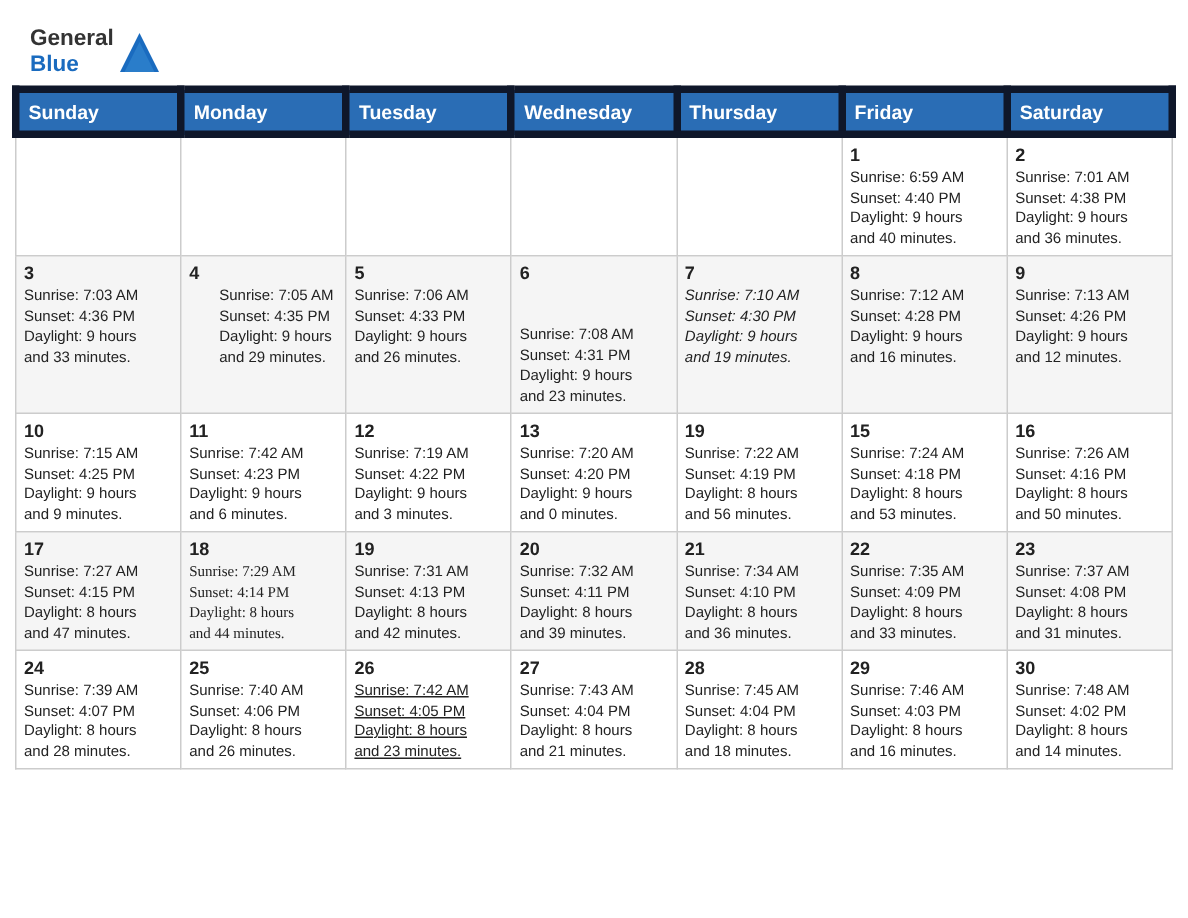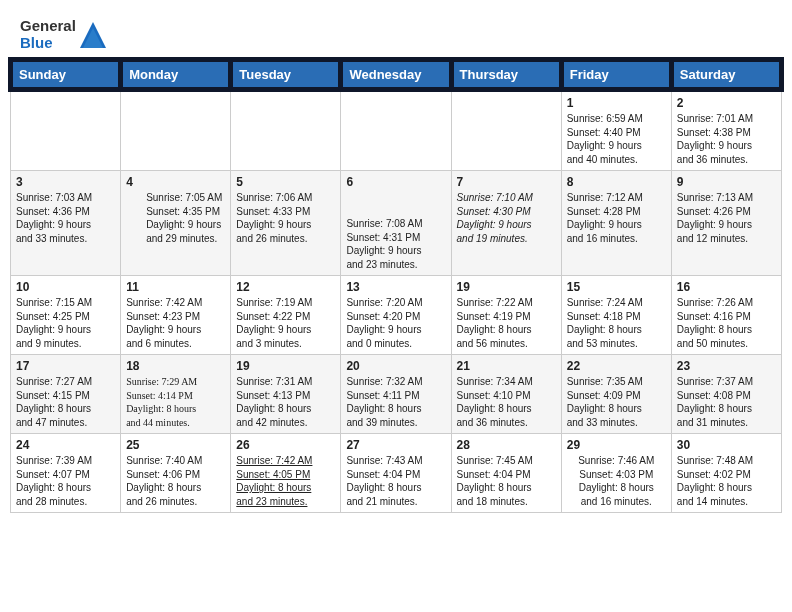--- a/index.html
+++ b/index.html
@@ -324,21 +324,21 @@
           </td>
           <td>
             <span class="day-num">28</span>
             <div class="day-info" style="white-space: pre-line;">Sunrise: 7:45 AM
 Sunset: 4:04 PM
 Daylight: 8 hours
 and 18 minutes.</div>
           </td>
           <td>
             <span class="day-num">29</span>
-            <div class="day-info" style="white-space: pre-line; text-align: center;">Sunrise: 7:46 AM
+            <div class="day-info" style="white-space: pre-line;">Sunrise: 7:46 AM
 Sunset: 4:03 PM
 Daylight: 8 hours
 and 16 minutes.</div>
           </td>
           <td>
             <span class="day-num">30</span>
             <div class="day-info" style="white-space: pre-line;">Sunrise: 7:48 AM
 Sunset: 4:02 PM
 Daylight: 8 hours
 and 14 minutes.</div>

